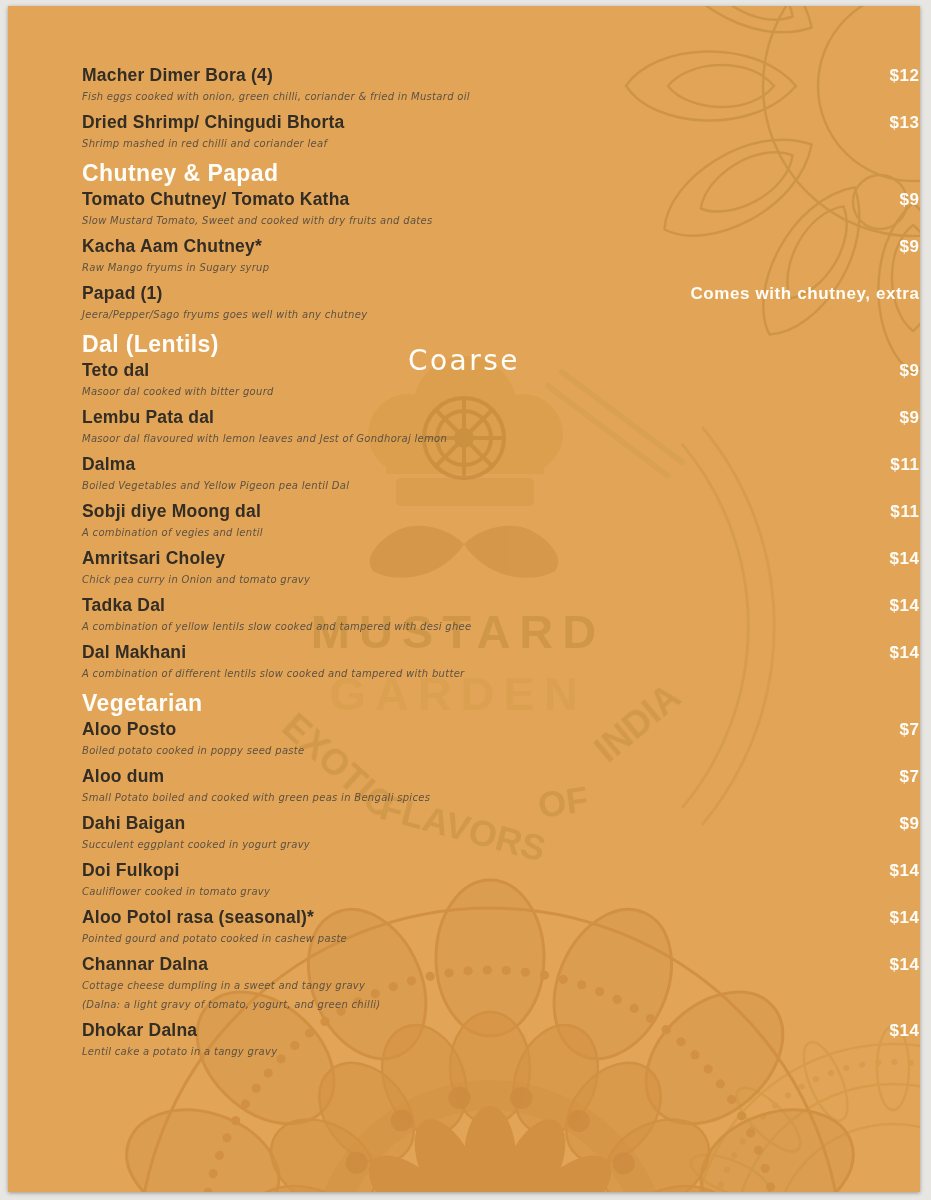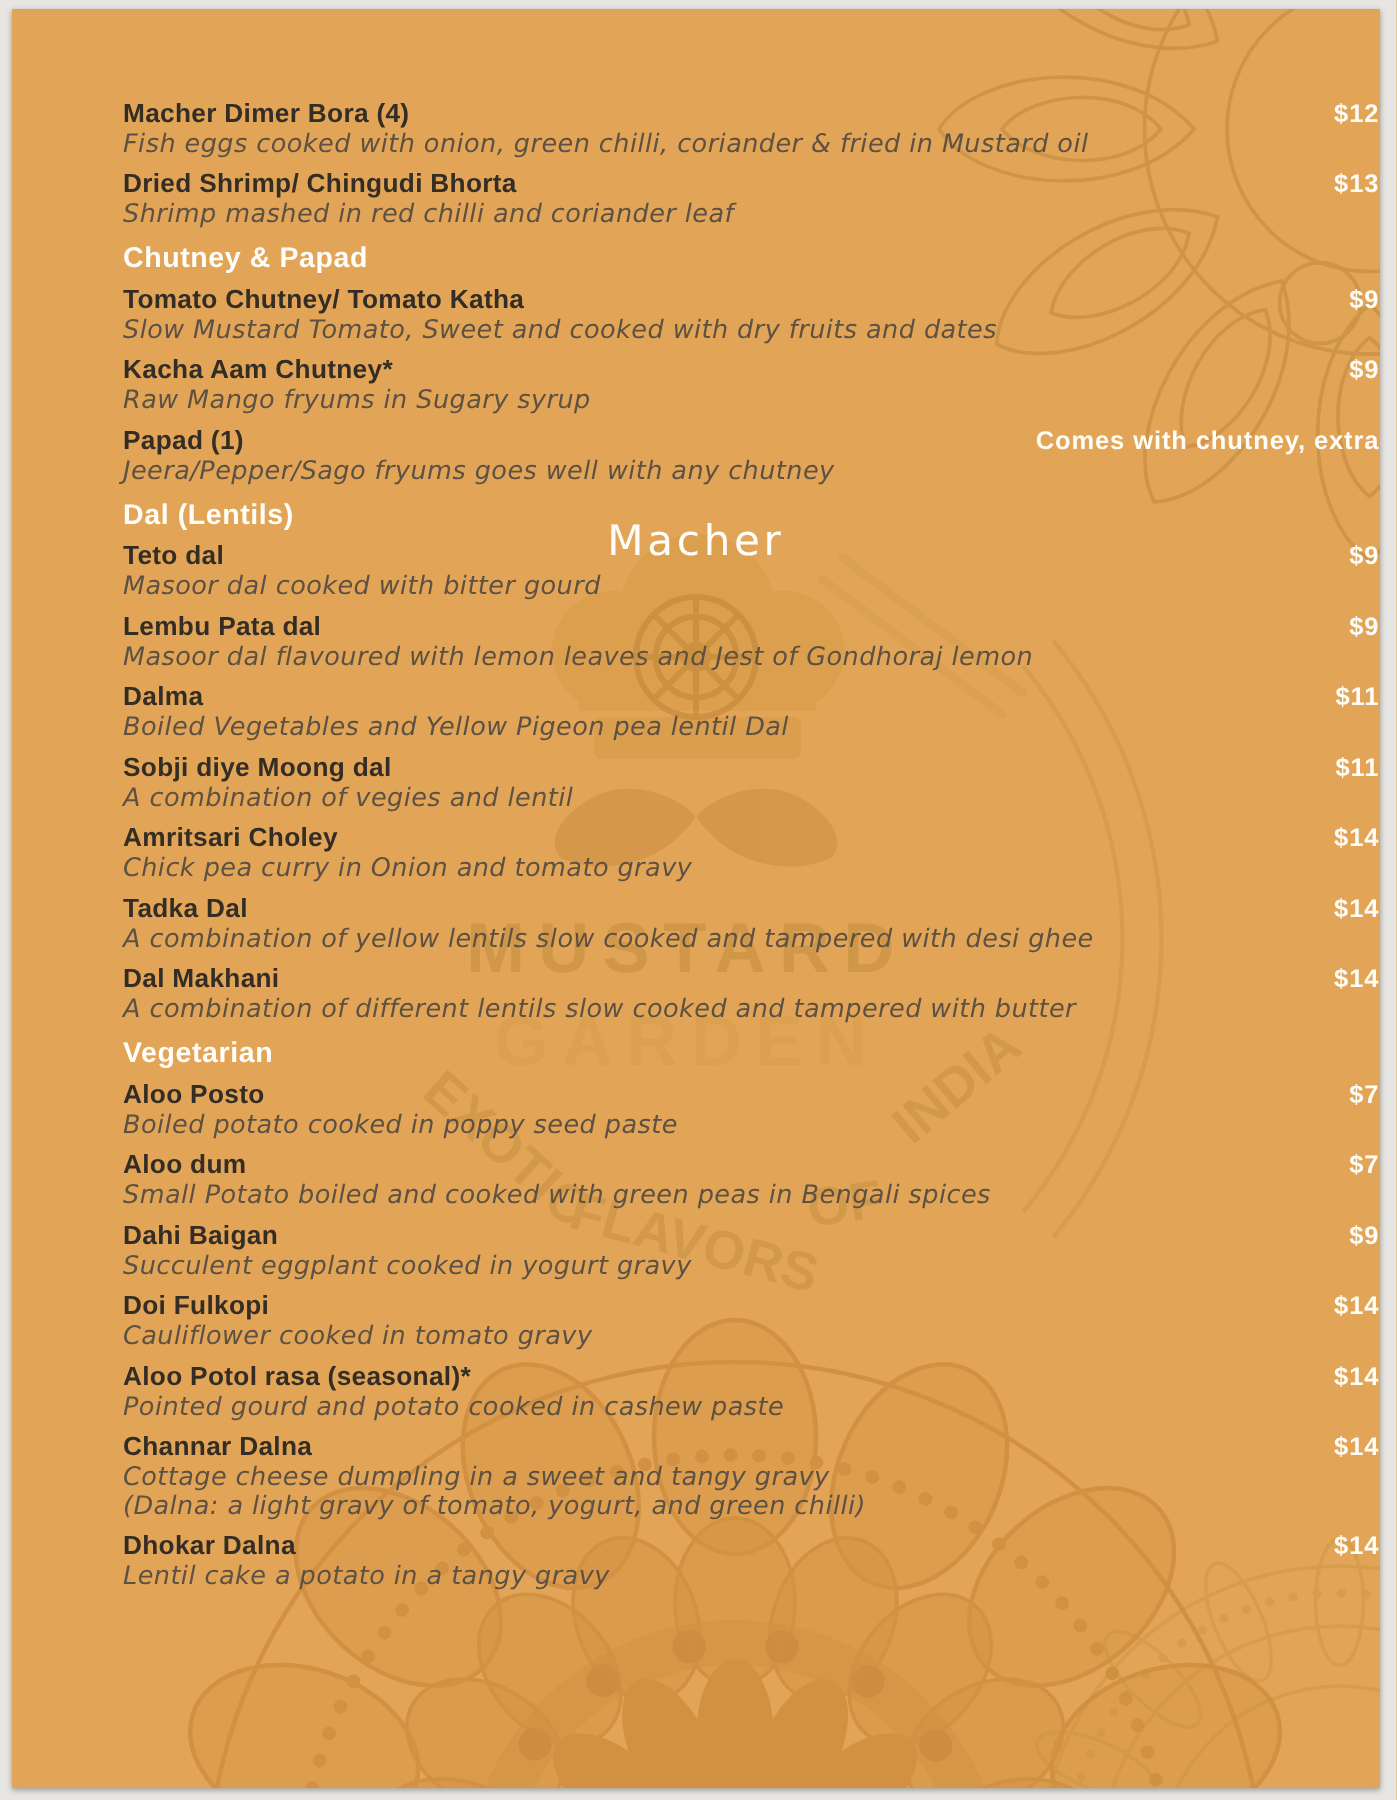--- a/index.html
+++ b/index.html
@@ -24,25 +24,25 @@
     font-size:17.5px;font-weight:700;color:#332d25;letter-spacing:.2px;
     white-space:nowrap;
   }
   .item-price{
     position:absolute;right:-100px;top:0;
     font-size:17px;font-weight:700;color:#fdfcf7;letter-spacing:.6px;
     white-space:nowrap;
   }
   .item-desc{
     font-style:italic;font-family:"DejaVu Sans",sans-serif;
-    font-size:17px;line-height:19px;color:#5d5143;letter-spacing:.3px;
+    font-size:10px;line-height:19px;color:#5d5143;letter-spacing:.3px;
     white-space:nowrap;
   }
   h2.sec-title{
-    margin:0;font-size:19px;line-height:30px;font-weight:700;
+    margin:0;font-size:23px;line-height:30px;font-weight:700;
     color:#fefdf9;letter-spacing:.4px;
   }
   .mt-cp{margin-top:8px;margin-bottom:5px;}
   .mt-dl{margin-top:30px;margin-bottom:0;}
   .mt-v{margin-top:24px;margin-bottom:3px;}
   .banner{
     position:absolute;left:0;width:100%;z-index:2;text-align:center;
     font-family:"DejaVu Sans",sans-serif;
     font-size:28px;line-height:34px;color:#fefdf9;letter-spacing:2.5px;
     font-weight:400;
@@ -178,21 +178,21 @@
       <use href="#br-p" transform="rotate(45 885 1238)"></use>
       <use href="#br-p" transform="rotate(67.5 885 1238)"></use>
       <use href="#br-p" transform="rotate(90 885 1238)"></use>
       <use href="#br-p" transform="rotate(-22.5 885 1238)"></use>
       <use href="#br-p" transform="rotate(-45 885 1238)"></use>
       <use href="#br-p" transform="rotate(-67.5 885 1238)"></use>
       <use href="#br-p" transform="rotate(-90 885 1238)"></use>
     </g>
   </svg>
 
-  <div class="banner banner-sides">Macher</div>
+  <div class="banner banner-sides">Coarse</div>
 
   <div class="content">
 
     <div class="item">
       <div class="item-head">
         <span class="item-name">Macher Dimer Bora (4)</span>
         <span class="item-price">$12.99</span>
       </div>
       <div class="item-desc">Fish eggs cooked with onion, green chilli, coriander &amp;  fried in Mustard oil</div>
     </div>

